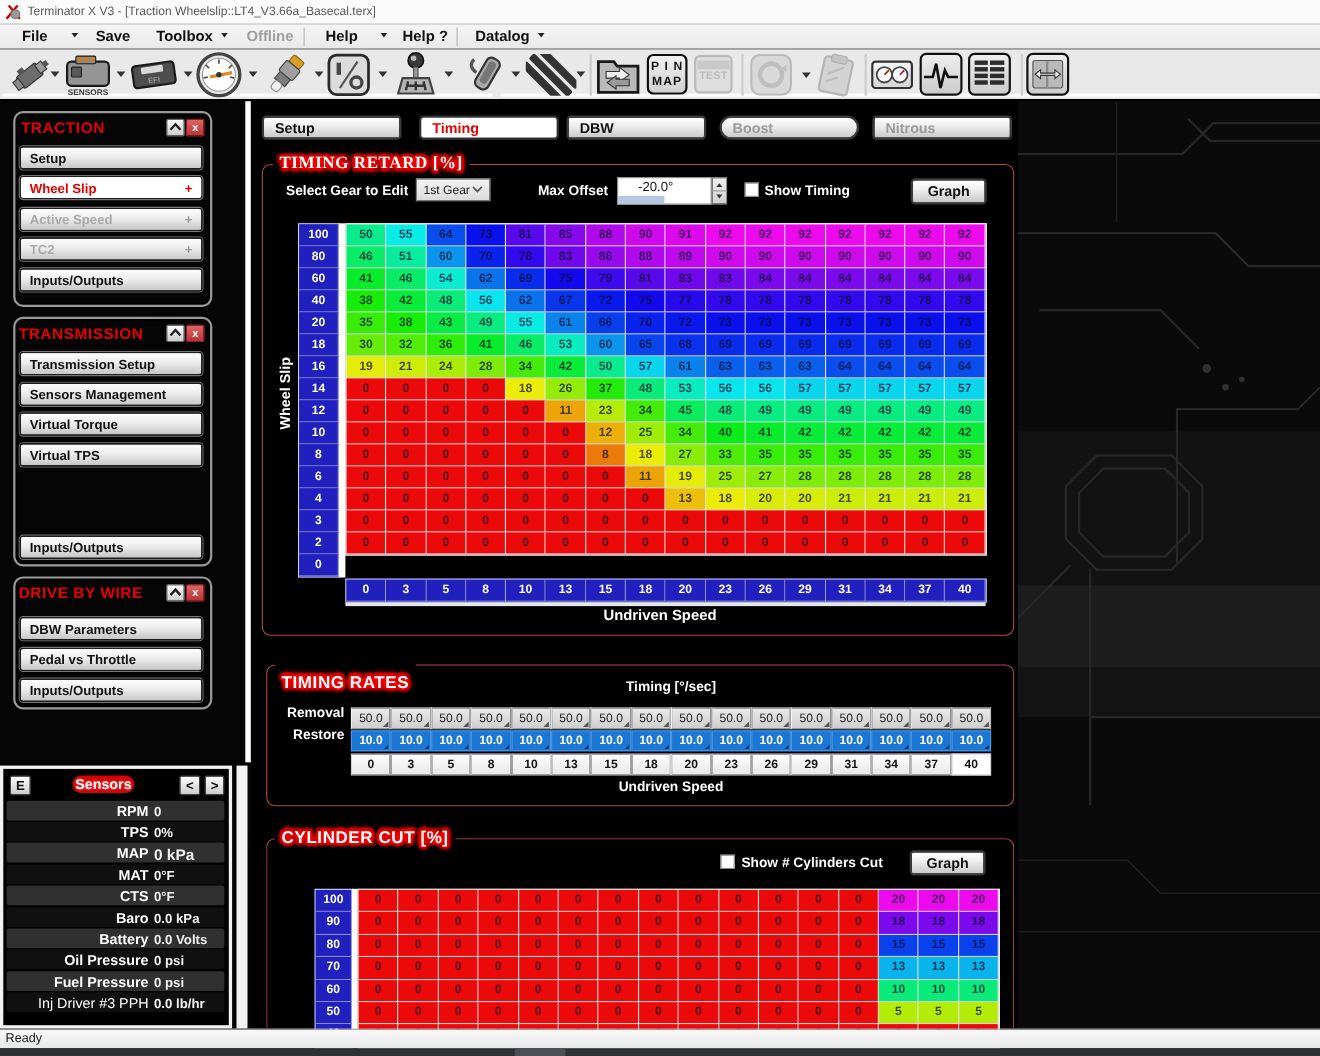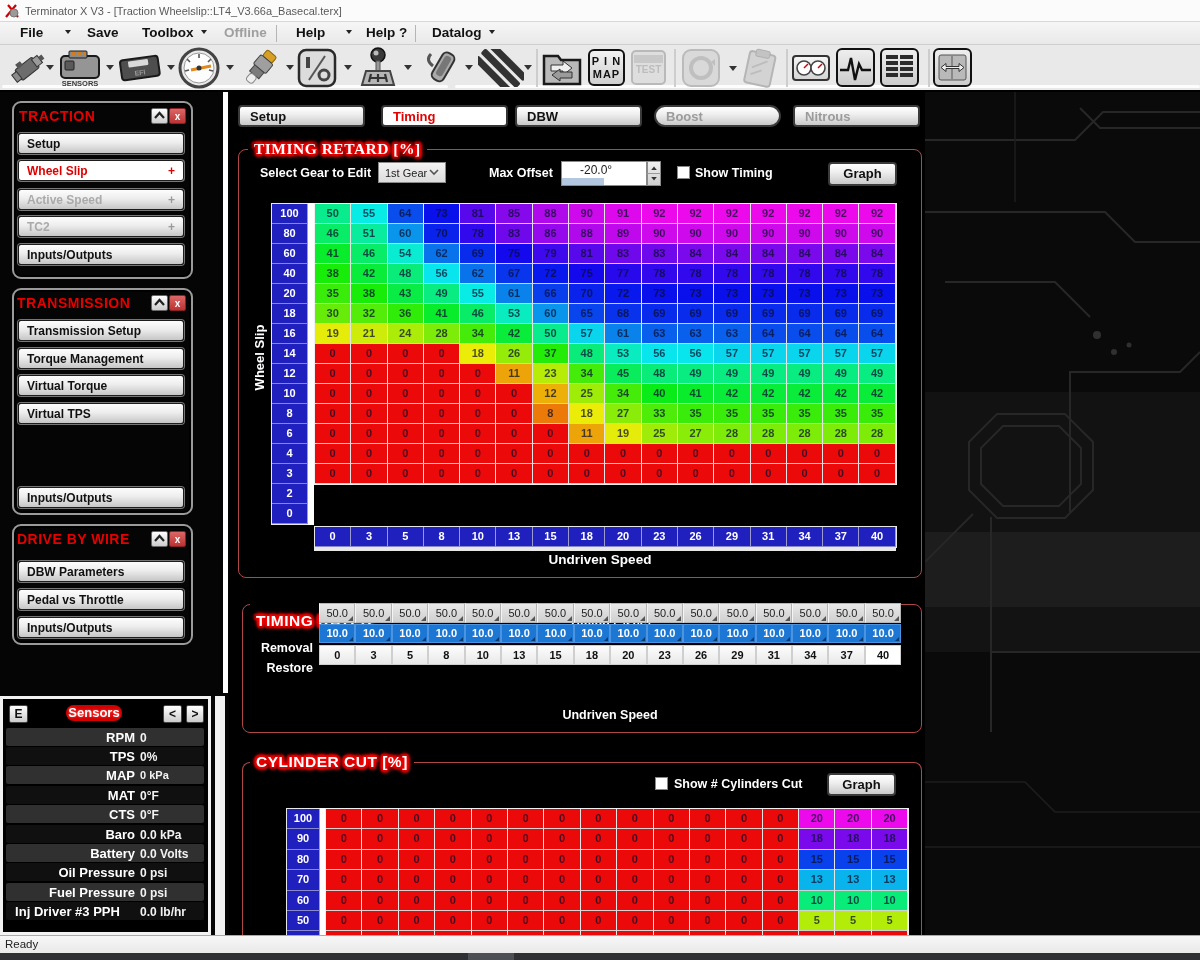--- a/index.html
+++ b/index.html
@@ -192,21 +192,21 @@
 <div class="abs sbtn" style="left:18px;top:216px;width:166px;height:21px;color:#aaa;">TC2<span style="position:absolute;right:8px;color:#999;">+</span></div>
 <div class="abs sbtn" style="left:18px;top:244px;width:166px;height:21px;">Inputs/Outputs</div>
 <div class="abs" style="left:12px;top:288px;width:181px;height:227px;border:2px solid #9a9a9a;border-radius:9px;box-shadow:0 0 0 2px #000 inset;"></div>
 <div class="abs" style="left:17px;top:295px;font-size:14px;font-weight:bold;color:#e60000;letter-spacing:.5px;">TRANSMISSION</div>
 <div class="abs" style="left:151px;top:295px;width:17px;height:16px;background:linear-gradient(#fff,#ccc);border:1px solid #666;border-radius:2px;"></div>
 <svg class="abs" style="left:151px;top:295px;" width="17" height="16" viewBox="0 0 17 16">
     <path d="M4 10 l4.5 -5 4.5 5" fill="none" stroke="#222" stroke-width="2.2"></path>
   </svg>
 <div class="abs" style="left:169px;top:295px;width:17px;height:16px;background:linear-gradient(#d66,#b33);border:1px solid #822;border-radius:2px;color:#fff;font-weight:bold;font-size:10px;text-align:center;line-height:15px;">x</div>
 <div class="abs sbtn" style="left:18px;top:320px;width:166px;height:21px;">Transmission Setup</div>
-<div class="abs sbtn" style="left:18px;top:348px;width:166px;height:21px;">Torque Management</div>
+<div class="abs sbtn" style="left:18px;top:348px;width:166px;height:21px;">Sensors Management</div>
 <div class="abs sbtn" style="left:18px;top:375px;width:166px;height:21px;">Virtual Torque</div>
 <div class="abs sbtn" style="left:18px;top:403px;width:166px;height:21px;">Virtual TPS</div>
 <div class="abs sbtn" style="left:18px;top:487px;width:166px;height:21px;">Inputs/Outputs</div>
 <div class="abs" style="left:12px;top:524px;width:181px;height:121px;border:2px solid #9a9a9a;border-radius:9px;box-shadow:0 0 0 2px #000 inset;"></div>
 <div class="abs" style="left:17px;top:531px;font-size:14px;font-weight:bold;color:#e60000;letter-spacing:.5px;">DRIVE BY WIRE</div>
 <div class="abs" style="left:151px;top:531px;width:17px;height:16px;background:linear-gradient(#fff,#ccc);border:1px solid #666;border-radius:2px;"></div>
 <svg class="abs" style="left:151px;top:531px;" width="17" height="16" viewBox="0 0 17 16">
     <path d="M4 10 l4.5 -5 4.5 5" fill="none" stroke="#222" stroke-width="2.2"></path>
   </svg>
 <div class="abs" style="left:169px;top:531px;width:17px;height:16px;background:linear-gradient(#d66,#b33);border:1px solid #822;border-radius:2px;color:#fff;font-weight:bold;font-size:10px;text-align:center;line-height:15px;">x</div>
@@ -220,41 +220,41 @@
 <div class="abs" style="left:163px;top:705px;width:19px;height:18px;background:linear-gradient(#fff,#ccc);border:1px solid #444;border-radius:2px;color:#111;font-weight:bold;font-size:12px;text-align:center;line-height:16px;">&lt;</div>
 <div class="abs" style="left:186px;top:705px;width:18px;height:18px;background:linear-gradient(#fff,#ccc);border:1px solid #444;border-radius:2px;color:#111;font-weight:bold;font-size:12px;text-align:center;line-height:16px;">&gt;</div>
 <div class="abs" style="left:6px;top:727.5px;width:198px;height:18px;background:#303030;border-radius:2px;"></div>
 <div class="abs" style="left:0px;top:729.5px;width:135px;text-align:right;font-size:13px;font-weight:bold;color:#fff;">RPM</div>
 <div class="abs" style="left:140px;top:730.5px;font-size:12px;font-weight:bold;color:#f2f2f2;">0</div>
 <div class="abs" style="left:6px;top:746.9px;width:198px;height:18px;background:#101010;border-radius:2px;"></div>
 <div class="abs" style="left:0px;top:748.9px;width:135px;text-align:right;font-size:13px;font-weight:bold;color:#fff;">TPS</div>
 <div class="abs" style="left:140px;top:749.9px;font-size:12px;font-weight:bold;color:#f2f2f2;">0%</div>
 <div class="abs" style="left:6px;top:766.3px;width:198px;height:18px;background:#303030;border-radius:2px;"></div>
 <div class="abs" style="left:0px;top:768.3px;width:135px;text-align:right;font-size:13px;font-weight:bold;color:#fff;">MAP</div>
-<div class="abs" style="left:140px;top:769.3px;font-size:11px;font-weight:bold;color:#f2f2f2;">0 kPa</div>
+<div class="abs" style="left:140px;top:769.3px;font-size:14px;font-weight:bold;color:#f2f2f2;">0 kPa</div>
 <div class="abs" style="left:6px;top:785.7px;width:198px;height:18px;background:#101010;border-radius:2px;"></div>
 <div class="abs" style="left:0px;top:787.7px;width:135px;text-align:right;font-size:13px;font-weight:bold;color:#fff;">MAT</div>
 <div class="abs" style="left:140px;top:788.7px;font-size:12px;font-weight:bold;color:#f2f2f2;">0°F</div>
 <div class="abs" style="left:6px;top:805.1px;width:198px;height:18px;background:#303030;border-radius:2px;"></div>
 <div class="abs" style="left:0px;top:807.1px;width:135px;text-align:right;font-size:13px;font-weight:bold;color:#fff;">CTS</div>
 <div class="abs" style="left:140px;top:808.1px;font-size:12px;font-weight:bold;color:#f2f2f2;">0°F</div>
 <div class="abs" style="left:6px;top:824.5px;width:198px;height:18px;background:#101010;border-radius:2px;"></div>
 <div class="abs" style="left:0px;top:826.5px;width:135px;text-align:right;font-size:13px;font-weight:bold;color:#fff;">Baro</div>
 <div class="abs" style="left:140px;top:827.5px;font-size:12px;font-weight:bold;color:#f2f2f2;">0.0 kPa</div>
 <div class="abs" style="left:6px;top:843.9px;width:198px;height:18px;background:#303030;border-radius:2px;"></div>
 <div class="abs" style="left:0px;top:845.9px;width:135px;text-align:right;font-size:13px;font-weight:bold;color:#fff;">Battery</div>
 <div class="abs" style="left:140px;top:846.9px;font-size:12px;font-weight:bold;color:#f2f2f2;">0.0 Volts</div>
 <div class="abs" style="left:6px;top:863.3px;width:198px;height:18px;background:#101010;border-radius:2px;"></div>
 <div class="abs" style="left:0px;top:865.3px;width:135px;text-align:right;font-size:13px;font-weight:bold;color:#fff;">Oil Pressure</div>
 <div class="abs" style="left:140px;top:866.3px;font-size:12px;font-weight:bold;color:#f2f2f2;">0 psi</div>
 <div class="abs" style="left:6px;top:882.7px;width:198px;height:18px;background:#303030;border-radius:2px;"></div>
 <div class="abs" style="left:0px;top:884.7px;width:135px;text-align:right;font-size:13px;font-weight:bold;color:#fff;">Fuel Pressure</div>
 <div class="abs" style="left:140px;top:885.7px;font-size:12px;font-weight:bold;color:#f2f2f2;">0 psi</div>
 <div class="abs" style="left:6px;top:902.1px;width:198px;height:18px;background:#101010;border-radius:2px;"></div>
-<div class="abs" style="left:0px;top:904.1px;width:135px;text-align:center;font-size:13px;font-weight:bold;color:#fff;">Inj Driver #3 PPH</div>
+<div class="abs" style="left:0px;top:904.1px;width:135px;text-align:right;font-size:13px;font-weight:normal;color:#fff;">Inj Driver #3 PPH</div>
 <div class="abs" style="left:140px;top:905.1px;font-size:12px;font-weight:bold;color:#f2f2f2;">0.0 lb/hr</div>
 <svg class="abs" style="left:925px;top:92px;" width="275" height="843" viewBox="0 0 275 843">
 <rect width="275" height="843" fill="#0a0a0a"></rect>
 <rect y="300" width="275" height="180" fill="#121212"></rect>
 <rect y="440" width="275" height="75" fill="#1d1d1d"></rect>
 <rect y="515" width="275" height="45" fill="#131313"></rect>
 <g stroke="#272727" stroke-width="2" fill="none">
 <path d="M0 48 h150 l28 -28 h97"></path>
 <path d="M155 16 l20 20 h100"></path>
 <path d="M0 120 h180 l30 30 h65"></path>
@@ -543,20 +543,38 @@
 </div>
 <div class="cellrow">
 <span class="c" style="background:hsl(0,93%,48%);color:rgba(8,12,45,.72);">0</span>
 <span class="c" style="background:hsl(0,93%,48%);color:rgba(8,12,45,.72);">0</span>
 <span class="c" style="background:hsl(0,93%,48%);color:rgba(8,12,45,.72);">0</span>
 <span class="c" style="background:hsl(0,93%,48%);color:rgba(8,12,45,.72);">0</span>
 <span class="c" style="background:hsl(0,93%,48%);color:rgba(8,12,45,.72);">0</span>
 <span class="c" style="background:hsl(0,93%,48%);color:rgba(8,12,45,.72);">0</span>
 <span class="c" style="background:hsl(0,93%,48%);color:rgba(8,12,45,.72);">0</span>
 <span class="c" style="background:hsl(0,93%,48%);color:rgba(8,12,45,.72);">0</span>
+<span class="c" style="background:hsl(48,93%,48%);color:rgba(8,12,45,.72);">13</span>
+<span class="c" style="background:hsl(60,93%,48%);color:rgba(8,12,45,.72);">18</span>
+<span class="c" style="background:hsl(65,93%,48%);color:rgba(8,12,45,.72);">20</span>
+<span class="c" style="background:hsl(65,93%,48%);color:rgba(8,12,45,.72);">20</span>
+<span class="c" style="background:hsl(68,93%,48%);color:rgba(8,12,45,.72);">21</span>
+<span class="c" style="background:hsl(68,93%,48%);color:rgba(8,12,45,.72);">21</span>
+<span class="c" style="background:hsl(68,93%,48%);color:rgba(8,12,45,.72);">21</span>
+<span class="c" style="background:hsl(68,93%,48%);color:rgba(8,12,45,.72);">21</span>
+</div>
+<div class="cellrow">
+<span class="c" style="background:hsl(0,93%,48%);color:rgba(8,12,45,.72);">0</span>
+<span class="c" style="background:hsl(0,93%,48%);color:rgba(8,12,45,.72);">0</span>
+<span class="c" style="background:hsl(0,93%,48%);color:rgba(8,12,45,.72);">0</span>
+<span class="c" style="background:hsl(0,93%,48%);color:rgba(8,12,45,.72);">0</span>
+<span class="c" style="background:hsl(0,93%,48%);color:rgba(8,12,45,.72);">0</span>
+<span class="c" style="background:hsl(0,93%,48%);color:rgba(8,12,45,.72);">0</span>
+<span class="c" style="background:hsl(0,93%,48%);color:rgba(8,12,45,.72);">0</span>
+<span class="c" style="background:hsl(0,93%,48%);color:rgba(8,12,45,.72);">0</span>
 <span class="c" style="background:hsl(0,93%,48%);color:rgba(8,12,45,.72);">0</span>
 <span class="c" style="background:hsl(0,93%,48%);color:rgba(8,12,45,.72);">0</span>
 <span class="c" style="background:hsl(0,93%,48%);color:rgba(8,12,45,.72);">0</span>
 <span class="c" style="background:hsl(0,93%,48%);color:rgba(8,12,45,.72);">0</span>
 <span class="c" style="background:hsl(0,93%,48%);color:rgba(8,12,45,.72);">0</span>
 <span class="c" style="background:hsl(0,93%,48%);color:rgba(8,12,45,.72);">0</span>
 <span class="c" style="background:hsl(0,93%,48%);color:rgba(8,12,45,.72);">0</span>
 <span class="c" style="background:hsl(0,93%,48%);color:rgba(8,12,45,.72);">0</span>
 </div>
 <div class="cellrow">
@@ -598,21 +616,21 @@
 <span class="rh" style="width:36.3px;border-right:1px solid #9a9ad0;">40</span>
 </div>
   </div>
 <div class="abs" style="left:314px;top:548px;width:582px;height:3px;background:#e8e8e8;"></div>
 <div class="abs wlab" style="left:450px;top:552px;width:300px;text-align:center;font-size:13.5px;">Undriven Speed</div>
 <div class="abs sec" style="left:242px;top:604px;width:680px;height:129px;"></div>
 <div class="abs red-title" style="left:250px;top:596px;background:#000;padding:16px 6px;">TIMING RATES</div>
 <div class="abs wlab" style="left:460px;top:617px;width:300px;text-align:center;font-size:12.5px;">Timing [°/sec]</div>
 <div class="abs wlab" style="left:180px;top:641px;width:133px;text-align:right;font-size:12.5px;">Removal</div>
 <div class="abs wlab" style="left:180px;top:661px;width:133px;text-align:right;font-size:12.5px;">Restore</div>
-<div class="abs" style="left:319px;top:603px;">
+<div class="abs" style="left:319px;top:643px;">
 <div class="cellrow">
 <span style="position:relative;display:inline-block;width:36.4px;height:20px;background:linear-gradient(#e9e9e9,#cfcfcf);border:1px solid #b5b5b5;border-left-color:#f5f5f5;font-size:11px;color:#222;text-align:center;line-height:18px;">50.0<i style="position:absolute;right:1px;bottom:1px;width:0;height:0;border-left:5px solid transparent;border-bottom:5px solid #555;"></i></span>
 <span style="position:relative;display:inline-block;width:36.4px;height:20px;background:linear-gradient(#e9e9e9,#cfcfcf);border:1px solid #b5b5b5;border-left-color:#f5f5f5;font-size:11px;color:#222;text-align:center;line-height:18px;">50.0<i style="position:absolute;right:1px;bottom:1px;width:0;height:0;border-left:5px solid transparent;border-bottom:5px solid #555;"></i></span>
 <span style="position:relative;display:inline-block;width:36.4px;height:20px;background:linear-gradient(#e9e9e9,#cfcfcf);border:1px solid #b5b5b5;border-left-color:#f5f5f5;font-size:11px;color:#222;text-align:center;line-height:18px;">50.0<i style="position:absolute;right:1px;bottom:1px;width:0;height:0;border-left:5px solid transparent;border-bottom:5px solid #555;"></i></span>
 <span style="position:relative;display:inline-block;width:36.4px;height:20px;background:linear-gradient(#e9e9e9,#cfcfcf);border:1px solid #b5b5b5;border-left-color:#f5f5f5;font-size:11px;color:#222;text-align:center;line-height:18px;">50.0<i style="position:absolute;right:1px;bottom:1px;width:0;height:0;border-left:5px solid transparent;border-bottom:5px solid #555;"></i></span>
 <span style="position:relative;display:inline-block;width:36.4px;height:20px;background:linear-gradient(#e9e9e9,#cfcfcf);border:1px solid #b5b5b5;border-left-color:#f5f5f5;font-size:11px;color:#222;text-align:center;line-height:18px;">50.0<i style="position:absolute;right:1px;bottom:1px;width:0;height:0;border-left:5px solid transparent;border-bottom:5px solid #555;"></i></span>
 <span style="position:relative;display:inline-block;width:36.4px;height:20px;background:linear-gradient(#e9e9e9,#cfcfcf);border:1px solid #b5b5b5;border-left-color:#f5f5f5;font-size:11px;color:#222;text-align:center;line-height:18px;">50.0<i style="position:absolute;right:1px;bottom:1px;width:0;height:0;border-left:5px solid transparent;border-bottom:5px solid #555;"></i></span>
 <span style="position:relative;display:inline-block;width:36.4px;height:20px;background:linear-gradient(#e9e9e9,#cfcfcf);border:1px solid #b5b5b5;border-left-color:#f5f5f5;font-size:11px;color:#222;text-align:center;line-height:18px;">50.0<i style="position:absolute;right:1px;bottom:1px;width:0;height:0;border-left:5px solid transparent;border-bottom:5px solid #555;"></i></span>
 <span style="position:relative;display:inline-block;width:36.4px;height:20px;background:linear-gradient(#e9e9e9,#cfcfcf);border:1px solid #b5b5b5;border-left-color:#f5f5f5;font-size:11px;color:#222;text-align:center;line-height:18px;">50.0<i style="position:absolute;right:1px;bottom:1px;width:0;height:0;border-left:5px solid transparent;border-bottom:5px solid #555;"></i></span>
 <span style="position:relative;display:inline-block;width:36.4px;height:20px;background:linear-gradient(#e9e9e9,#cfcfcf);border:1px solid #b5b5b5;border-left-color:#f5f5f5;font-size:11px;color:#222;text-align:center;line-height:18px;">50.0<i style="position:absolute;right:1px;bottom:1px;width:0;height:0;border-left:5px solid transparent;border-bottom:5px solid #555;"></i></span>

